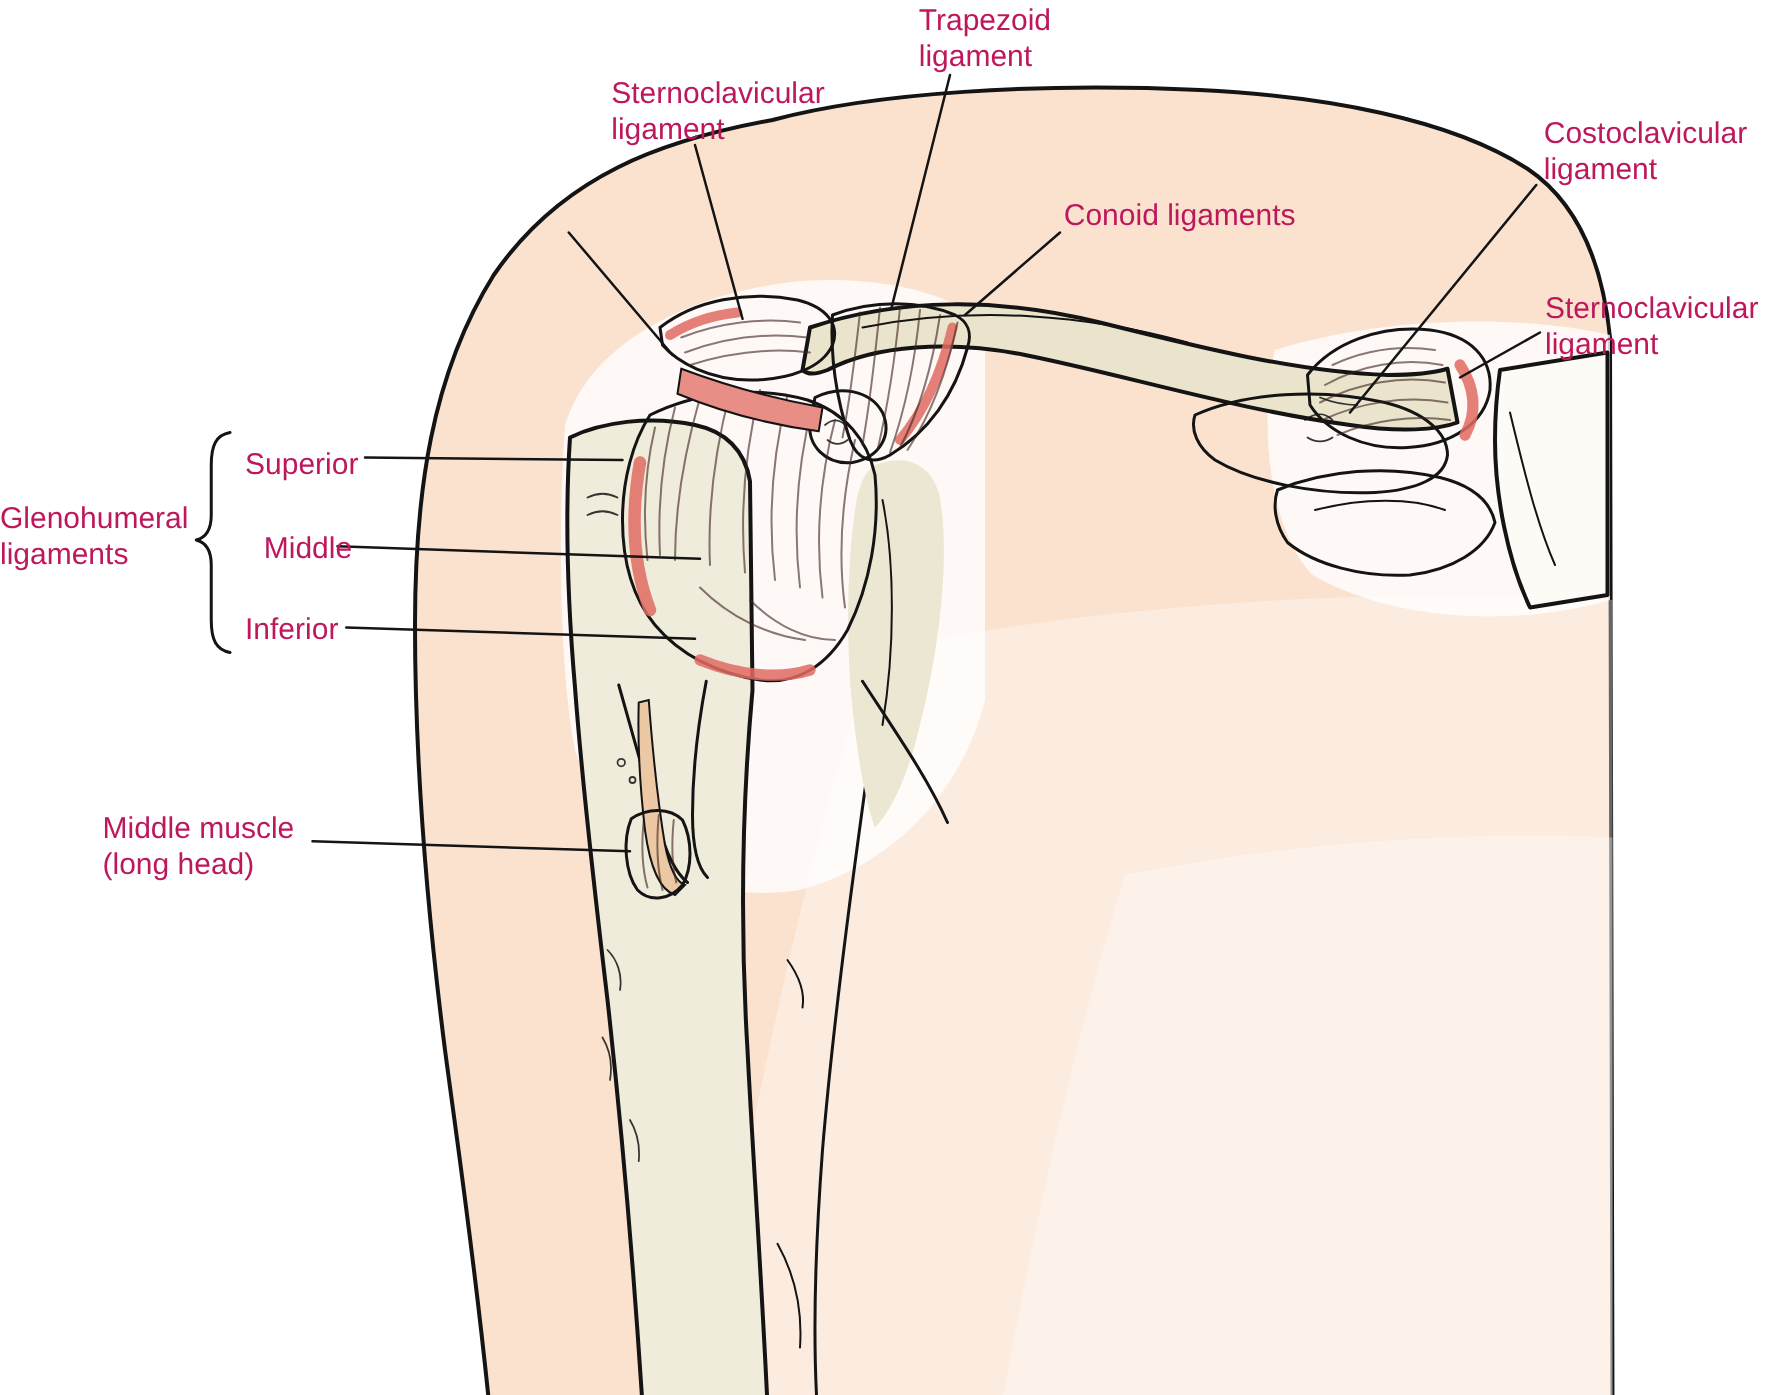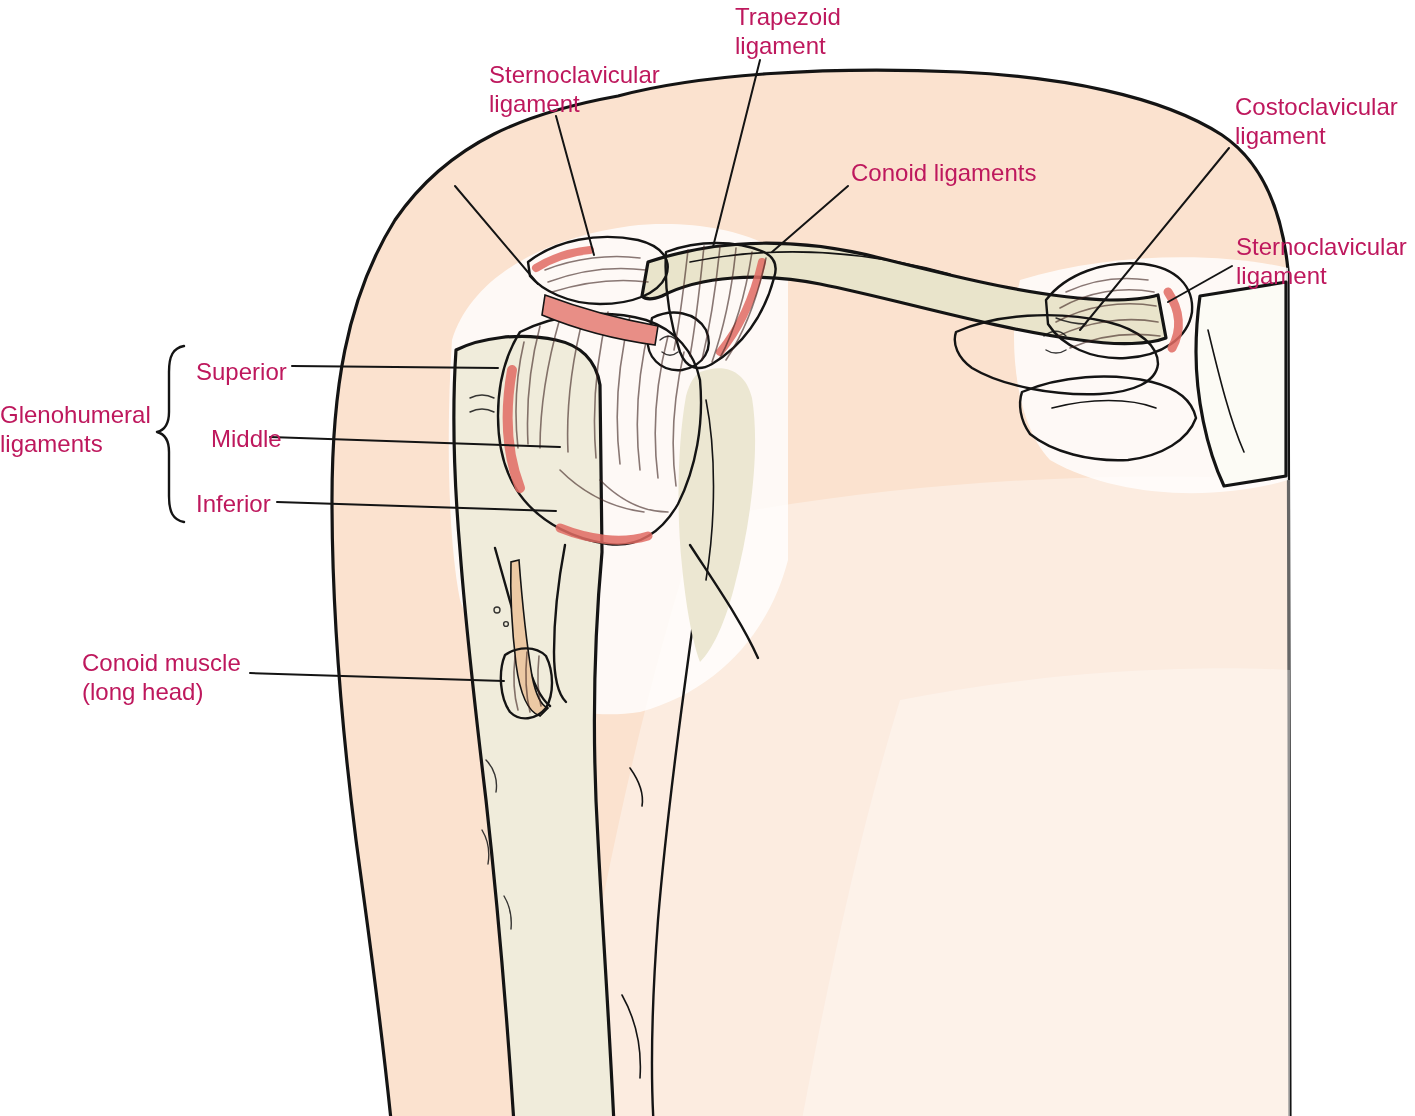--- a/index.html
+++ b/index.html
@@ -187,17 +187,17 @@
 
   <div class="label" style="left:211px;top:424px;">
     <span>Middle</span>
   </div>
 
   <div class="label" style="left:196px;top:489px;">
     <span>Inferior</span>
   </div>
 
   <div class="label" style="left:82px;top:648px;">
-    <span>Conoid muscle</span>
+    <span>Middle muscle</span>
     <span>(long head)</span>
   </div>
 
 </div>
 
 </body></html>

